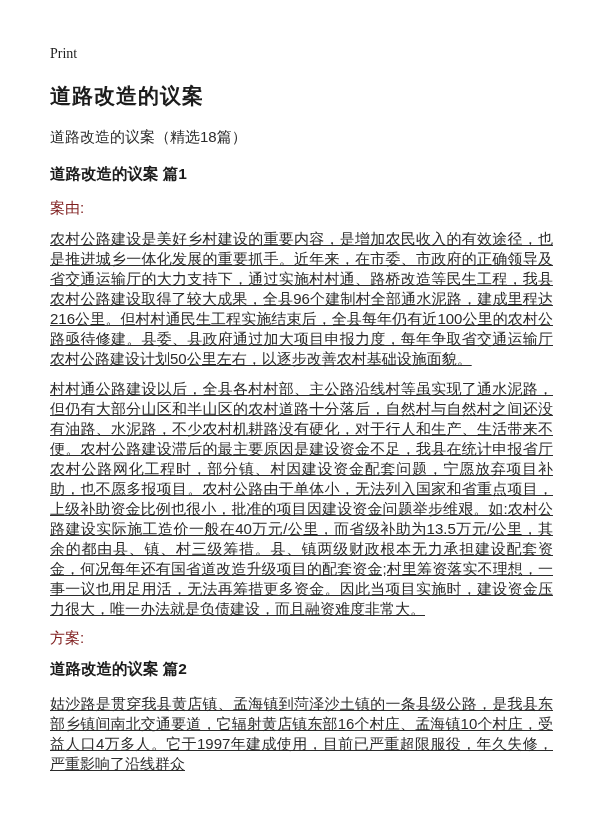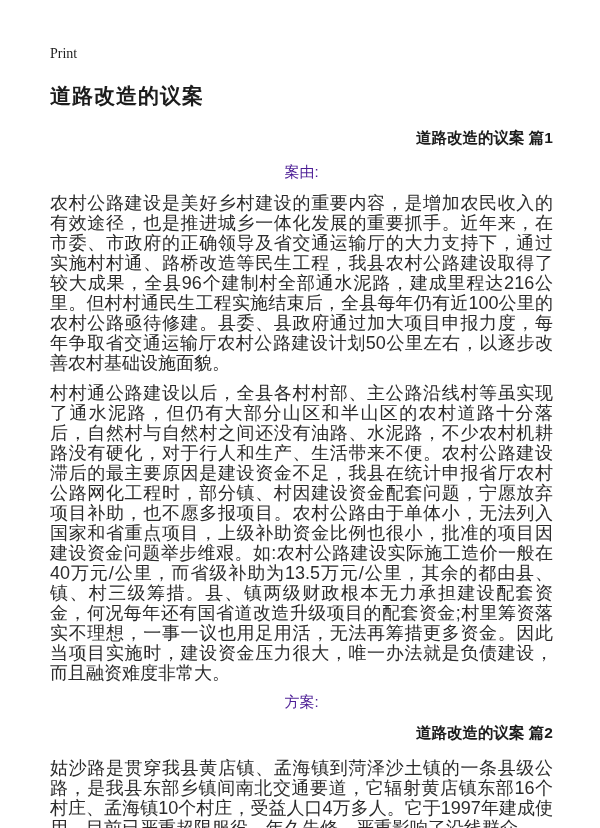--- a/index.html
+++ b/index.html
@@ -37,52 +37,52 @@
   .doc-subtitle {
     font-size: 15px;
     color: #2b2b2b;
     margin: 0 0 17px 0;
   }
   .sec-heading {
     font-size: 15.5px;
     font-weight: bold;
     color: #1c1c1c;
     margin: 8px 0 14px 0;
-    text-align: right;
   }
   .proposal-title {
     font-size: 15.5px;
     font-weight: bold;
     color: #1c1c1c;
     margin: 0 0 13px 0;
   }
   .field-label {
     font-size: 15px;
-    color: #4c1d95;
+    color: #7f1d1d;
     margin: 0 0 11px 0;
-    text-align: center;
   }
   .para {
-    font-size: 18px;
+    font-size: 15px;
     line-height: 20px;
     color: #2b2b2b;
     text-align: justify;
     margin: 0 0 10px 0;
+    text-decoration: underline;
   }
   .para:last-child { margin-bottom: 0; }
 </style>
 </head>
 <body>
 
 <div class="page">
 
   <a class="print-link">Print</a>
 
   <h1 class="doc-title">道路改造的议案</h1>
 
+  <div class="doc-subtitle">道路改造的议案（精选18篇）</div>
 
   <div>
     <h2 class="sec-heading">道路改造的议案 篇1</h2>
 
 
     <div class="field-label">案由:</div>
 
     <p class="para">农村公路建设是美好乡村建设的重要内容，是增加农民收入的有效途径，也是推进城乡一体化发展的重要抓手。近年来，在市委、市政府的正确领导及省交通运输厅的大力支持下，通过实施村村通、路桥改造等民生工程，我县农村公路建设取得了较大成果，全县96个建制村全部通水泥路，建成里程达216公里。但村村通民生工程实施结束后，全县每年仍有近100公里的农村公路亟待修建。县委、县政府通过加大项目申报力度，每年争取省交通运输厅农村公路建设计划50公里左右，以逐步改善农村基础设施面貌。</p>
 
     <p class="para">村村通公路建设以后，全县各村村部、主公路沿线村等虽实现了通水泥路，但仍有大部分山区和半山区的农村道路十分落后，自然村与自然村之间还没有油路、水泥路，不少农村机耕路没有硬化，对于行人和生产、生活带来不便。农村公路建设滞后的最主要原因是建设资金不足，我县在统计申报省厅农村公路网化工程时，部分镇、村因建设资金配套问题，宁愿放弃项目补助，也不愿多报项目。农村公路由于单体小，无法列入国家和省重点项目，上级补助资金比例也很小，批准的项目因建设资金问题举步维艰。如:农村公路建设实际施工造价一般在40万元/公里，而省级补助为13.5万元/公里，其余的都由县、镇、村三级筹措。县、镇两级财政根本无力承担建设配套资金，何况每年还有国省道改造升级项目的配套资金;村里筹资落实不理想，一事一议也用足用活，无法再筹措更多资金。因此当项目实施时，建设资金压力很大，唯一办法就是负债建设，而且融资难度非常大。</p>

